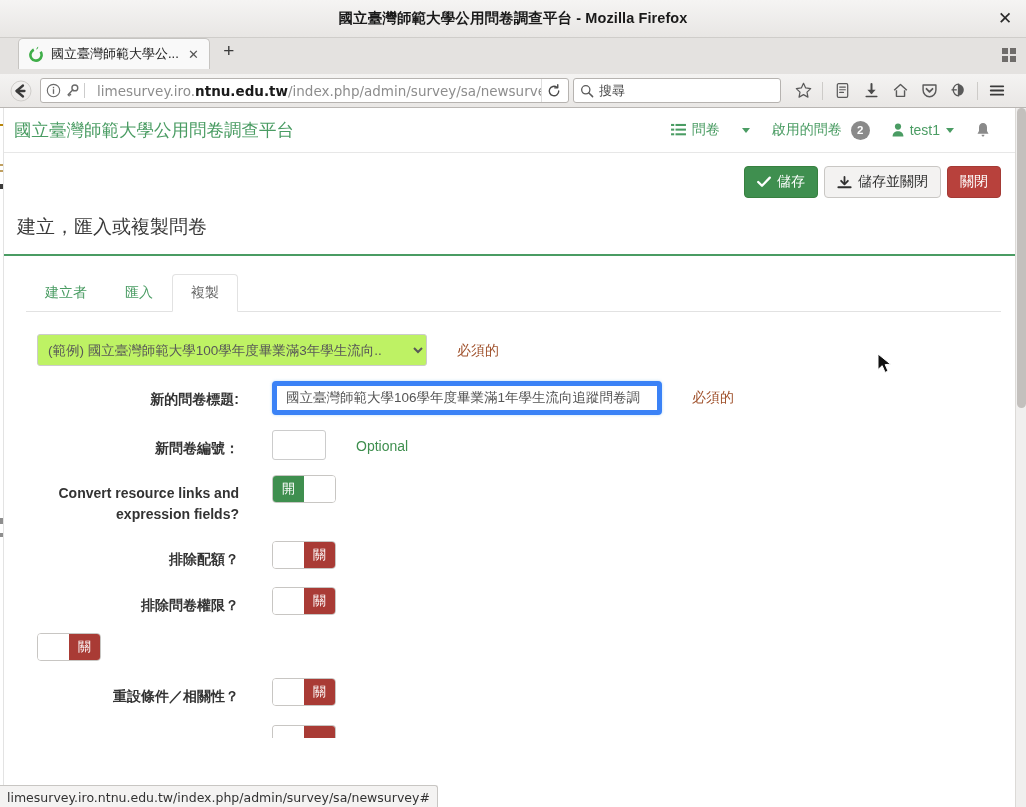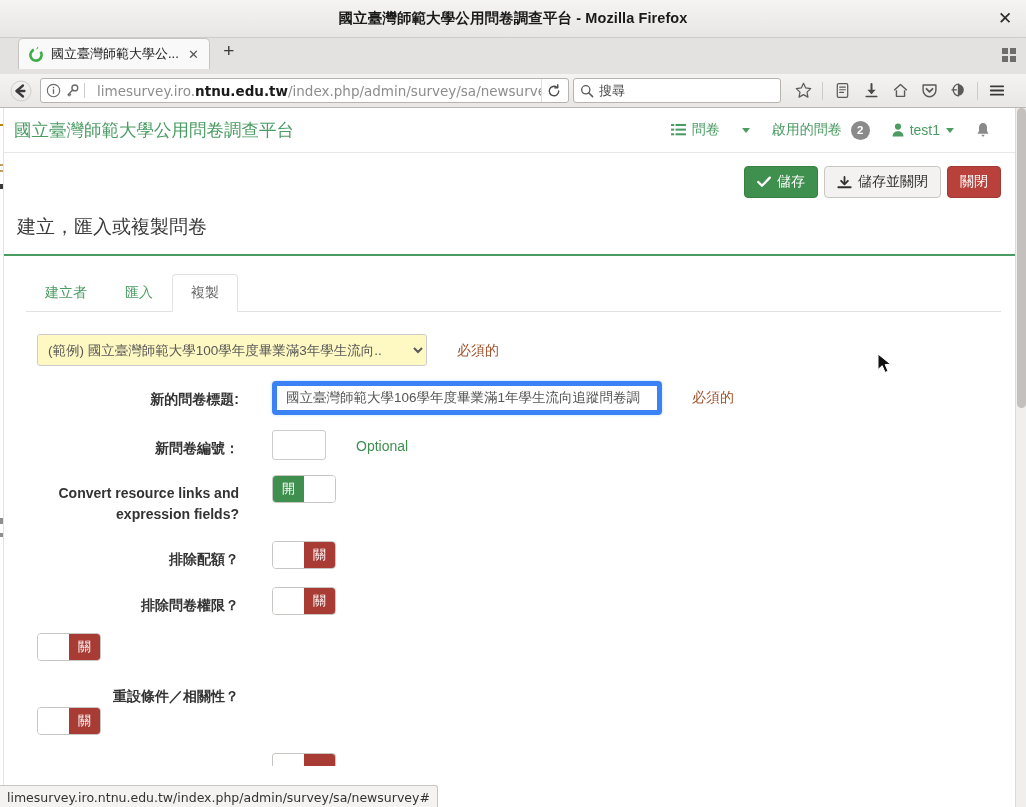--- a/index.html
+++ b/index.html
@@ -375,21 +375,21 @@
   .help-optional { color: #3f8f4f; }
 
   select.form-select {
     width: 390px;
     height: 32px;
     font-size: 13.5px;
     color: #585858;
     border: 1px solid #ccc;
     border-radius: 3px;
     padding: 0 6px;
-    background: #fef9c3;
+    background: #bef264;
     font-family: "Liberation Sans", "DejaVu Sans", sans-serif;
     box-sizing: border-box;
   }
   input.form-text {
     width: 390px;
     height: 34px;
     font-size: 13.5px;
     color: #555;
     border: 5px solid #3b82f6;
     border-radius: 4px;
@@ -734,21 +734,21 @@
 
         <div class="frow" style="margin-top:17px;">
           <div class="fcontrol">
             <span class="toggle off">
               <span class="half blank"></span>
               <span class="half lit">關</span>
             </span>
           </div>
         </div>
 
-        <div class="frow" style="margin-top:17px;flex-direction:column;">
+        <div class="frow" style="margin-top:17px;">
           <div class="flabel">重設條件／相關性？</div>
           <div class="fcontrol">
             <span class="toggle off">
               <span class="half blank"></span>
               <span class="half lit">關</span>
             </span>
           </div>
         </div>
 
         <div class="frow" style="margin-top:18px;">

